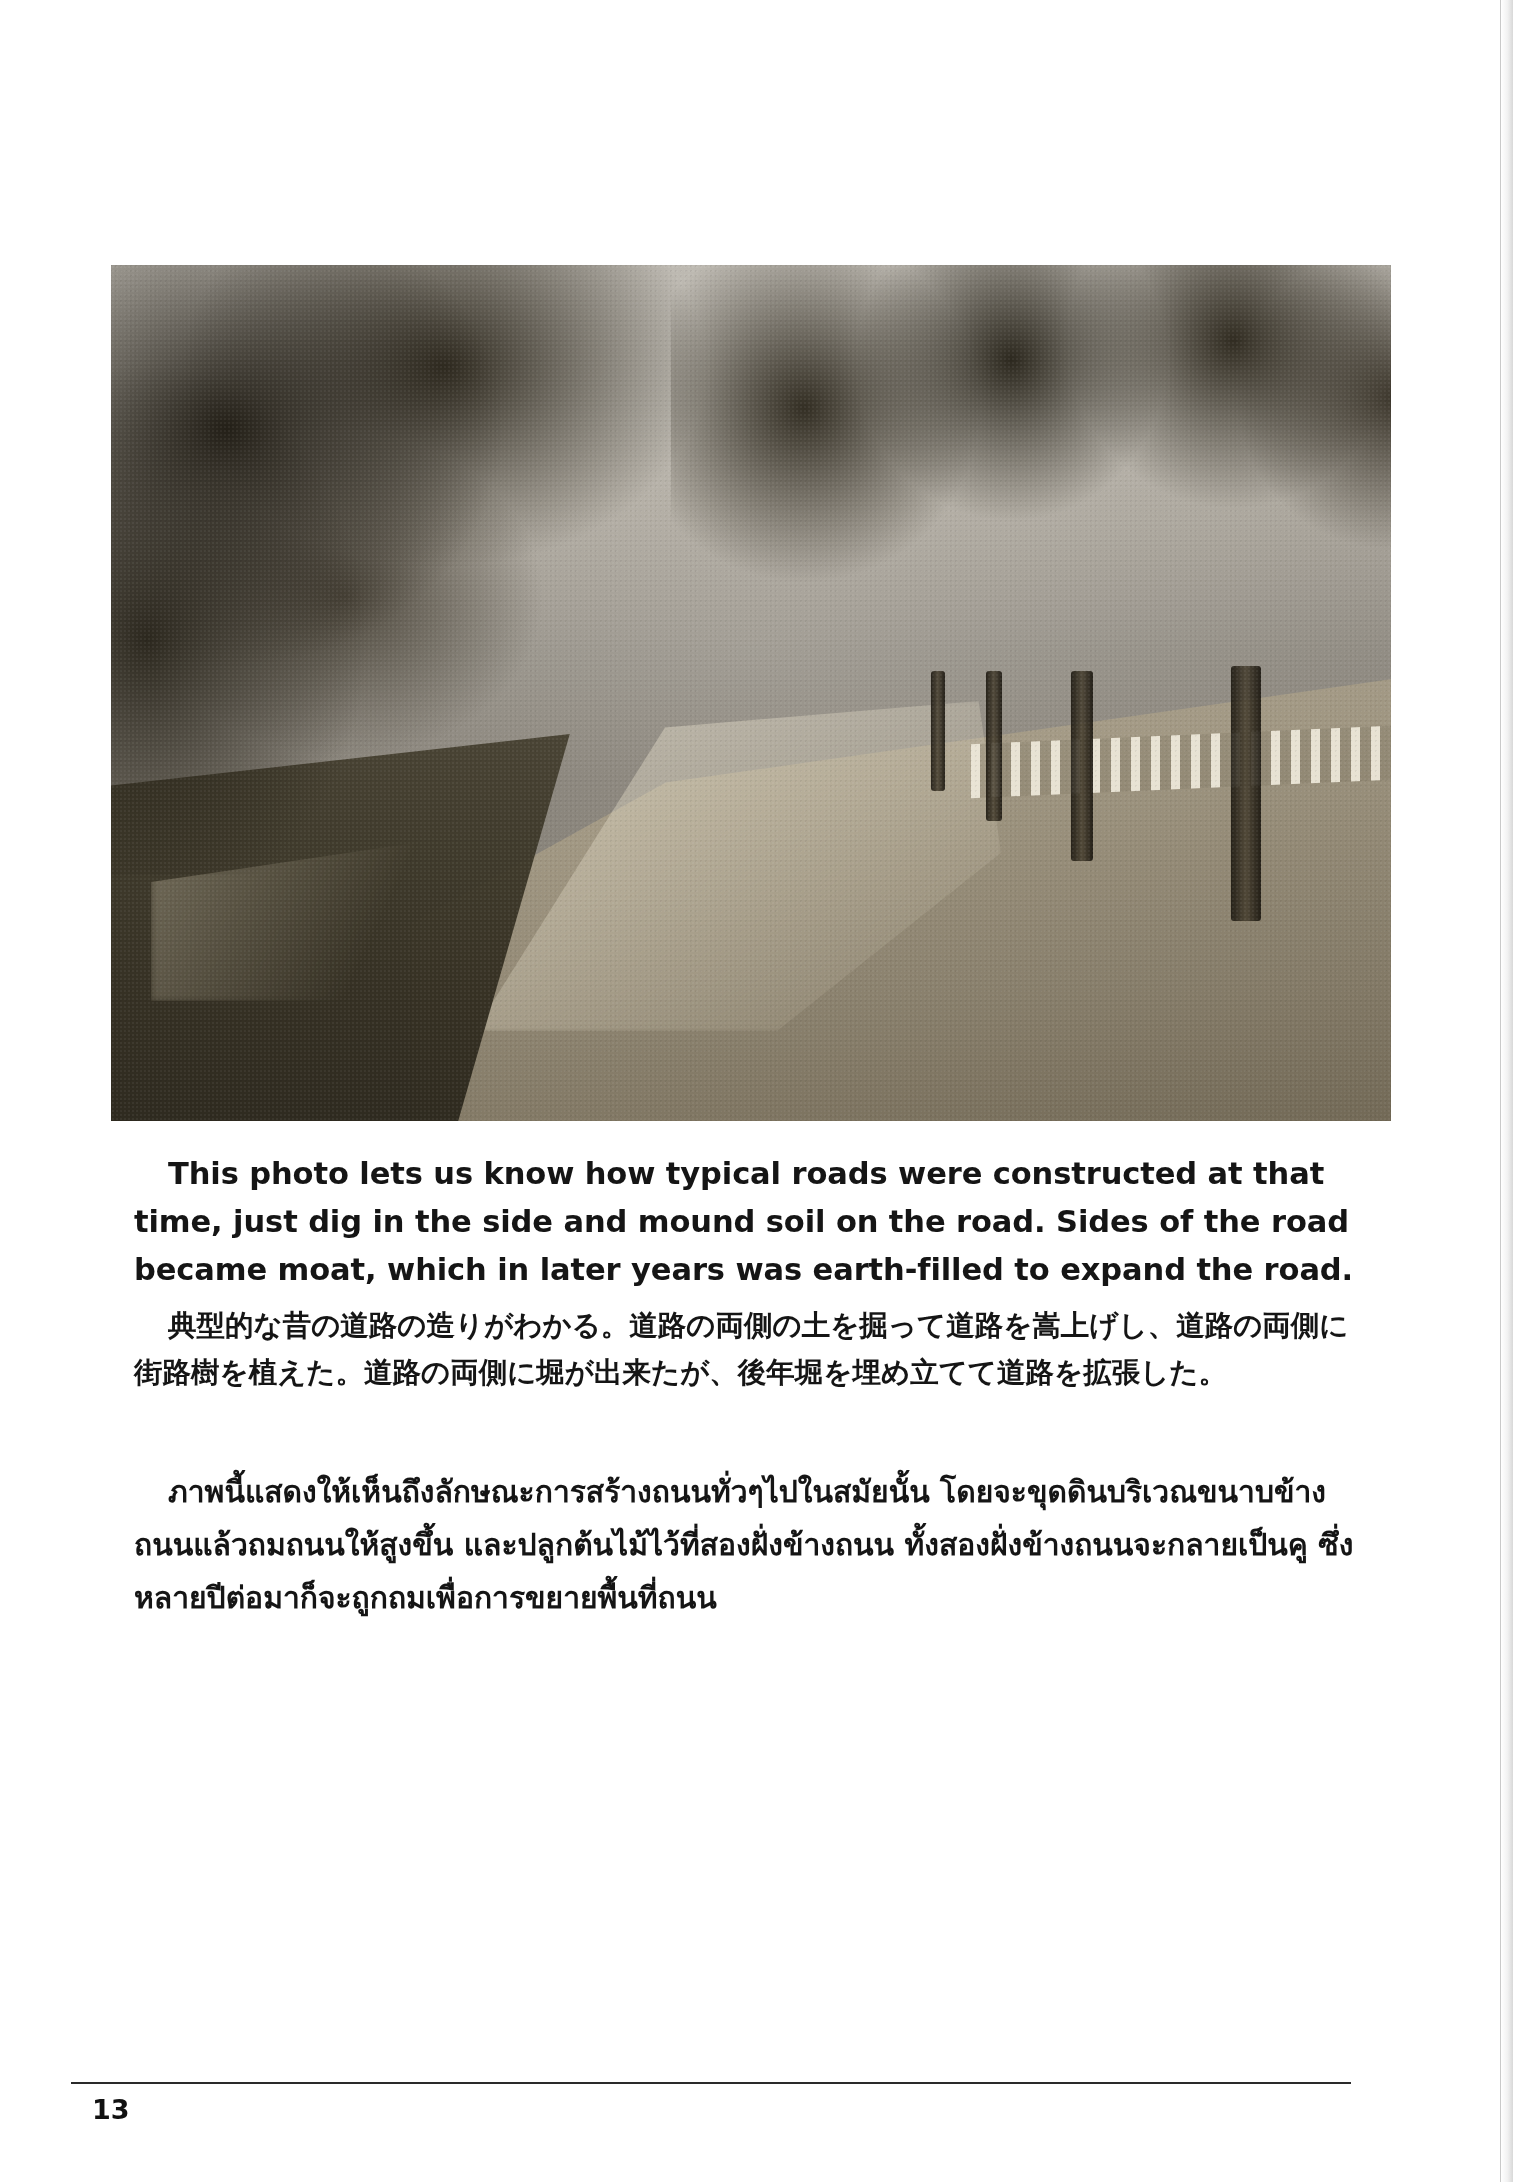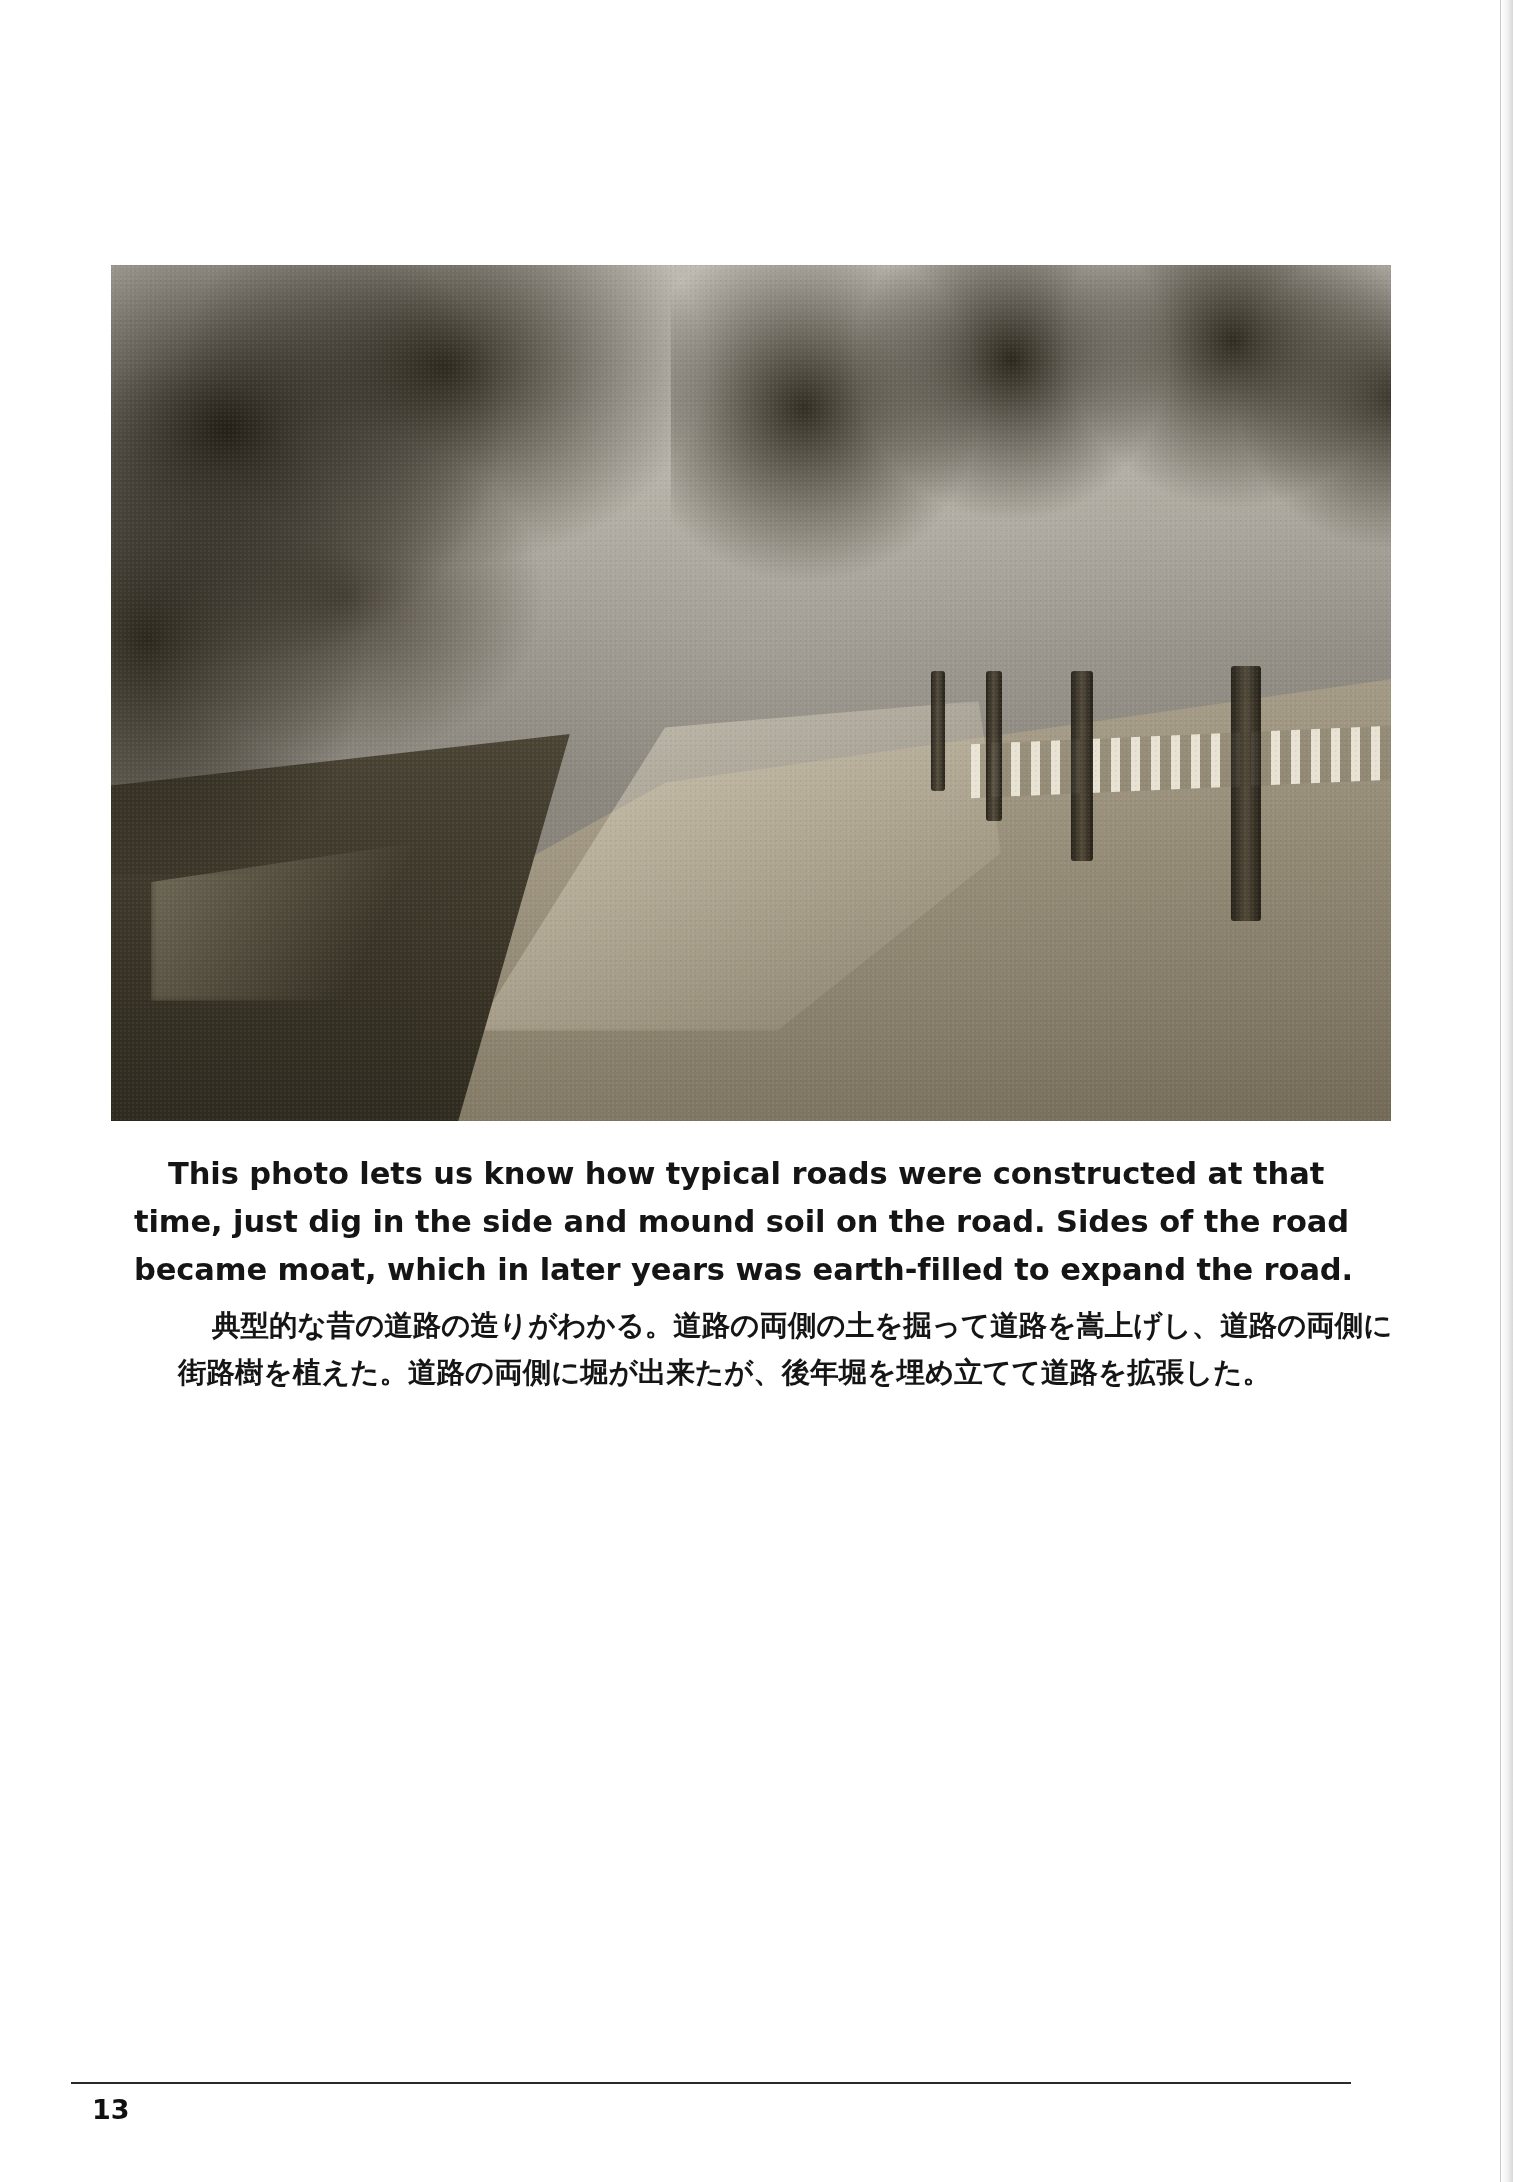--- a/index.html
+++ b/index.html
@@ -180,21 +180,20 @@
     font-size: 30.5px;
     line-height: 48px;
     letter-spacing: -0.1px;
     font-family: "DejaVu Sans", sans-serif;
   }
   #para-ja {
     top: 1302px;
     font-size: 28.5px;
     line-height: 47px;
     font-family: "DejaVu Sans", sans-serif;
-    margin-left: 44px;
   }
   #para-th {
     top: 1465px;
     font-size: 30px;
     line-height: 53px;
     font-family: "DejaVu Sans", sans-serif;
   }
   .indent { display: inline-block; width: 34px; }
 
   
@@ -237,19 +236,22 @@
   </figure>
 
   <div class="text-col" id="para-en">
     <p><span class="indent"></span><span>This photo lets us know how typical roads were constructed at that time, just dig in the side and mound soil on the road. Sides of the road became moat, which in later years was earth-filled to expand the road.</span></p>
   </div>
 
   <div class="text-col" id="para-ja">
     <p><span class="indent"></span><span>典型的な昔の道路の造りがわかる。道路の両側の土を掘って道路を嵩上げし、道路の両側に街路樹を植えた。道路の両側に堀が出来たが、後年堀を埋め立てて道路を拡張した。</span></p>
   </div>
 
+  <div class="text-col" id="para-th">
+    <p><span class="indent"></span><span>ภาพนี้แสดงให้เห็นถึงลักษณะการสร้างถนนทั่วๆไปในสมัยนั้น โดยจะขุดดินบริเวณขนาบข้างถนนแล้วถมถนนให้สูงขึ้น และปลูกต้นไม้ไว้ที่สองฝั่งข้างถนน ทั้งสองฝั่งข้างถนนจะกลายเป็นคู ซึ่งหลายปีต่อมาก็จะถูกถมเพื่อการขยายพื้นที่ถนน</span></p>
+  </div>
 
   <div id="footer-rule"></div>
   <div id="page-number">13</div>
 
   <div id="page-gutter-line"></div>
   <div id="page-gutter"></div>
 </div>
 
 </body></html>

